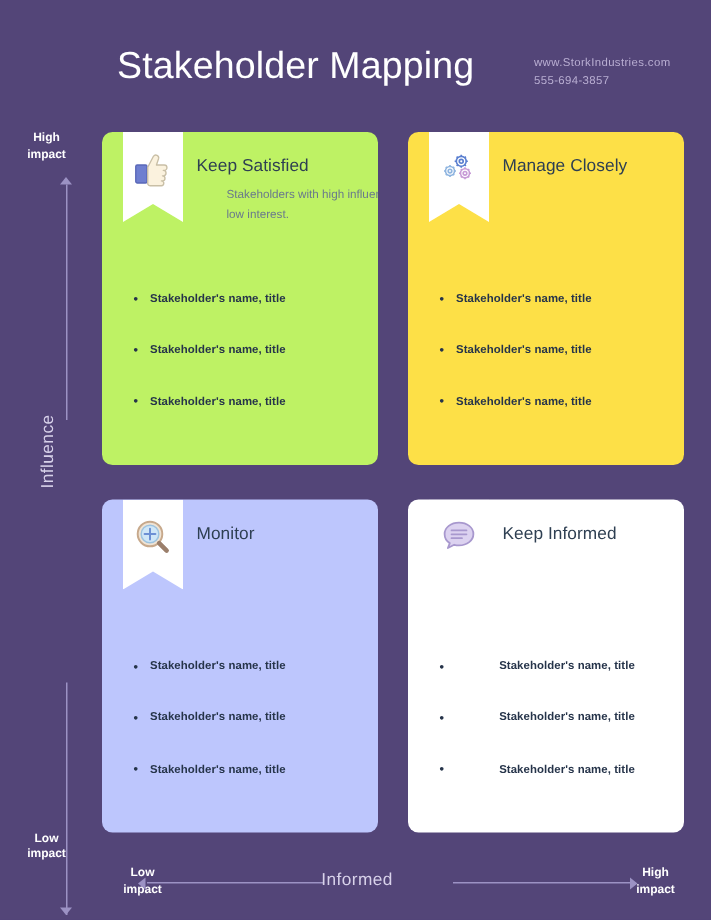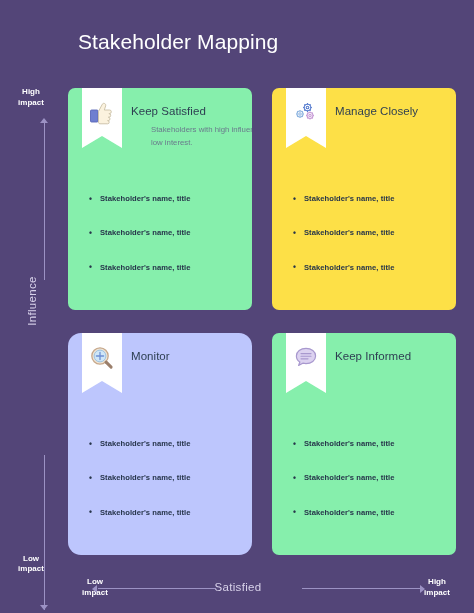--- a/index.html
+++ b/index.html
@@ -8,21 +8,21 @@
     background:#534578;
     font-family:"Liberation Sans", sans-serif;
     position:relative;
     overflow:hidden;
   }
 
   
   .header { position:absolute; left:0; top:0; width:474px; height:80px; }
   .title {
     position:absolute; left:78px; top:30px;
-    font-size:21px; font-weight:400; color:#ffffff;
+    font-size:25px; font-weight:400; color:#ffffff;
     letter-spacing:0.1px; white-space:nowrap;
   }
   .contact {
     position:absolute; right:27px; top:36px;
     text-align:left; color:#b9aed2; font-size:7.6px;
     line-height:1.62; letter-spacing:0.25px;
   }
 
   
   .y-axis { position:absolute; left:0; top:85px; width:62px; height:492px; }
@@ -108,20 +108,24 @@
   }
   .card-list li::before {
     content:"\2022"; position:absolute; left:1px; top:-0.5px; font-size:8.5px;
   }
 </style>
 </head>
 <body>
 
 <div class="header">
   <div class="title">Stakeholder Mapping</div>
+  <div class="contact">
+    <div>www.StorkIndustries.com</div>
+    <div>555-694-3857</div>
+  </div>
 </div>
 
 <div class="y-axis">
   <div class="axis-cap y-top">
     <div>High</div>
     <div>impact</div>
   </div>
   <div class="arrow-up"></div>
   <div class="y-line upper"></div>
   <div class="y-label">Influence</div>
@@ -133,32 +137,32 @@
   </div>
 </div>
 
 <div class="x-axis">
   <div class="x-cap x-low">
     <div>Low</div>
     <div>impact</div>
   </div>
   <div class="arrow-left"></div>
   <div class="x-line left"></div>
-  <div class="x-label">Satisfied</div>
+  <div class="x-label">Informed</div>
   <div class="x-line right"></div>
   <div class="arrow-right"></div>
   <div class="x-cap x-high">
     <div>High</div>
     <div>impact</div>
   </div>
 </div>
 
 <div class="grid">
 
-  <div class="card tl" style="background:#86efac;">
+  <div class="card tl" style="background:#bef264;">
     <div class="ribbon">
       <svg width="26" height="26" viewBox="0 0 26 26">
         <rect x="1.5" y="10" width="7.5" height="12" rx="1" fill="#6F7FD0" stroke="#5A68B8" stroke-width="0.9"></rect>
         <path d="M9.5 11.5 L13.3 4.2 a1.9 1.9 0 0 1 3.4 1.6 L15.3 10 h5.2 a1.8 1.8 0 0 1 0 3.6 h-.6 a1.8 1.8 0 0 1 0 3.6 h-.6 a1.7 1.7 0 0 1 0 3.4 h-.7 a1.6 1.6 0 0 1 0 3.2 H11 a1.6 1.6 0 0 1-1.5-1.1 Z" fill="#FBF2DE" stroke="#C9BFA6" stroke-width="0.9" stroke-linejoin="round"></path>
       </svg>
     </div>
     <div class="card-heading">Keep Satisfied</div>
     <div class="card-sub">Stakeholders with high influence, low interest.</div>
     <ul class="card-list">
       <li>Stakeholder's name, title</li>
@@ -188,38 +192,38 @@
       </svg>
     </div>
     <div class="card-heading">Manage Closely</div>
     <ul class="card-list">
       <li>Stakeholder's name, title</li>
       <li>Stakeholder's name, title</li>
       <li>Stakeholder's name, title</li>
     </ul>
   </div>
 
-  <div class="card bl" style="background:#BDC6FD;border-radius:13px;">
+  <div class="card bl" style="background:#BDC6FD;">
     <div class="ribbon">
       <svg width="26" height="26" viewBox="0 0 26 26">
         <circle cx="11" cy="11" r="8.2" fill="#EFE3D4" stroke="#C7A98C" stroke-width="1.3"></circle>
         <circle cx="11" cy="11" r="5.9" fill="#CFE6F7" stroke="#9CC3E0" stroke-width="1"></circle>
         <path d="M11 7.4v7.2M7.4 11h7.2" stroke="#6C8FD4" stroke-width="1.3" stroke-linecap="round"></path>
         <path d="M17.1 17.1l5 5" stroke="#9B7F6B" stroke-width="3" stroke-linecap="round"></path>
       </svg>
     </div>
     <div class="card-heading">Monitor</div>
     <ul class="card-list">
       <li>Stakeholder's name, title</li>
       <li>Stakeholder's name, title</li>
       <li>Stakeholder's name, title</li>
     </ul>
   </div>
 
-  <div class="card br" style="background:#86efac;">
+  <div class="card br" style="background:#ffffff;text-align:center;">
     <div class="ribbon">
       <svg width="26" height="26" viewBox="0 0 26 26">
         <path d="M13 3.4c5.4 0 9.6 3.3 9.6 7.6 0 4.3-4.2 7.6-9.6 7.6-1.1 0-2.2-.15-3.2-.42l-4.2 2.2 1.25-3.3C4.6 15.7 3.4 13.6 3.4 11c0-4.3 4.2-7.6 9.6-7.6z" fill="#DCD2F0" stroke="#A898CE" stroke-width="1.2" stroke-linejoin="round"></path>
         <path d="M8 8.6h10M8 11.2h10M8 13.8h7" stroke="#A898CE" stroke-width="1.15" stroke-linecap="round"></path>
       </svg>
     </div>
     <div class="card-heading">Keep Informed</div>
     <ul class="card-list">
       <li>Stakeholder's name, title</li>
       <li>Stakeholder's name, title</li>

